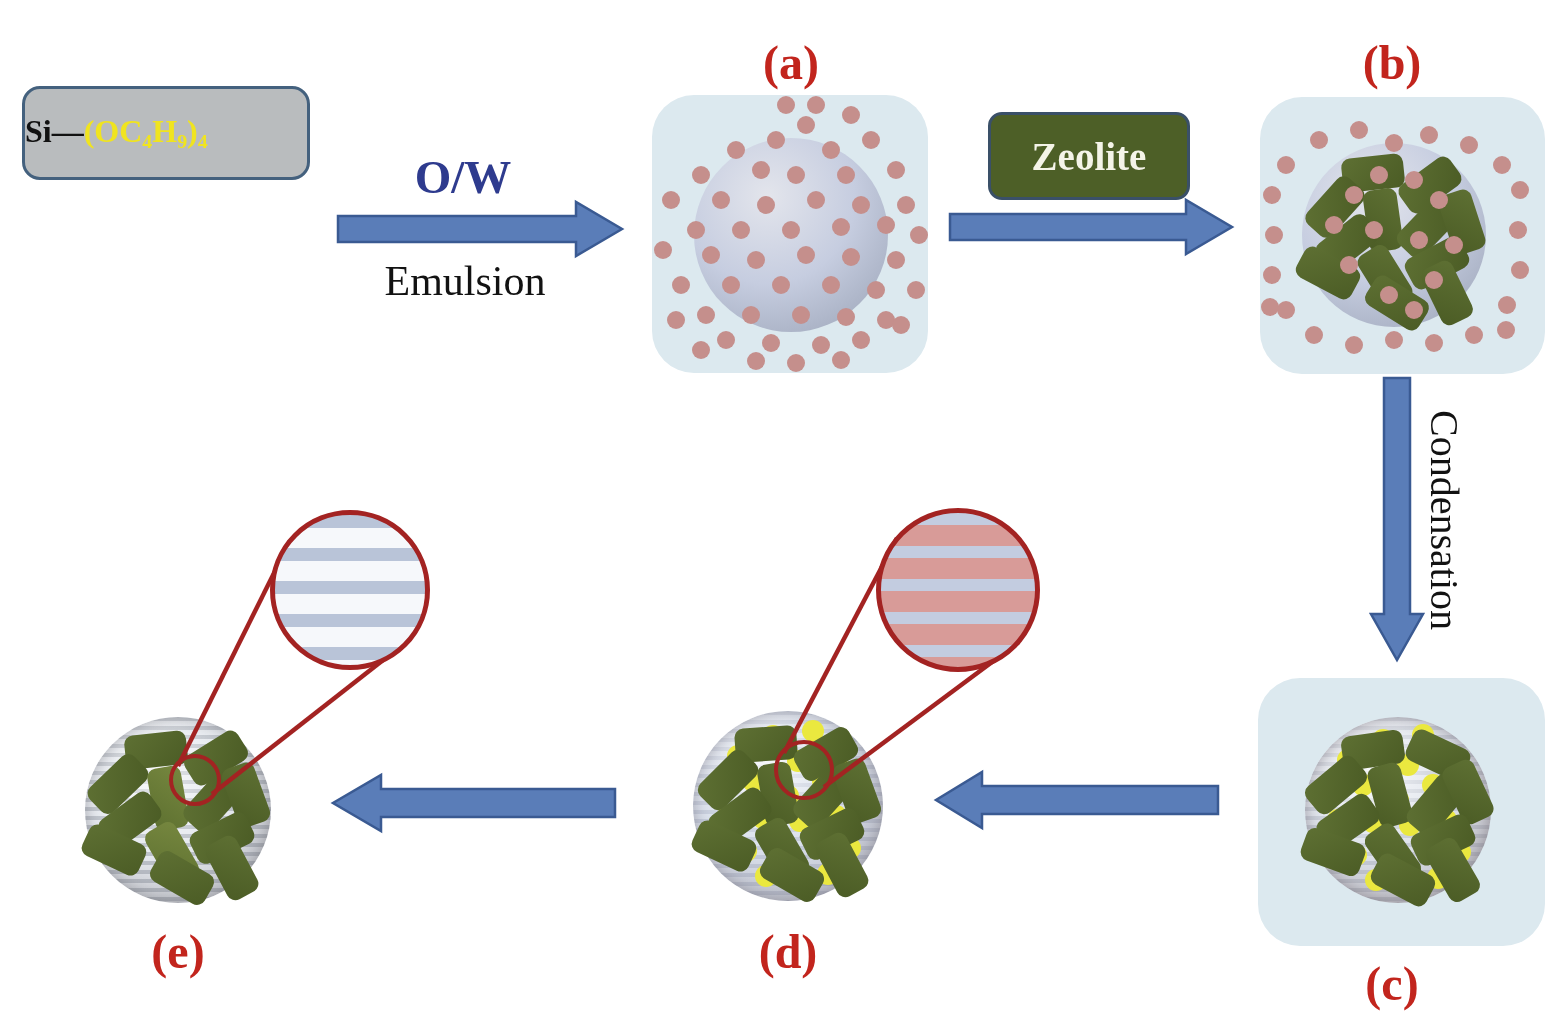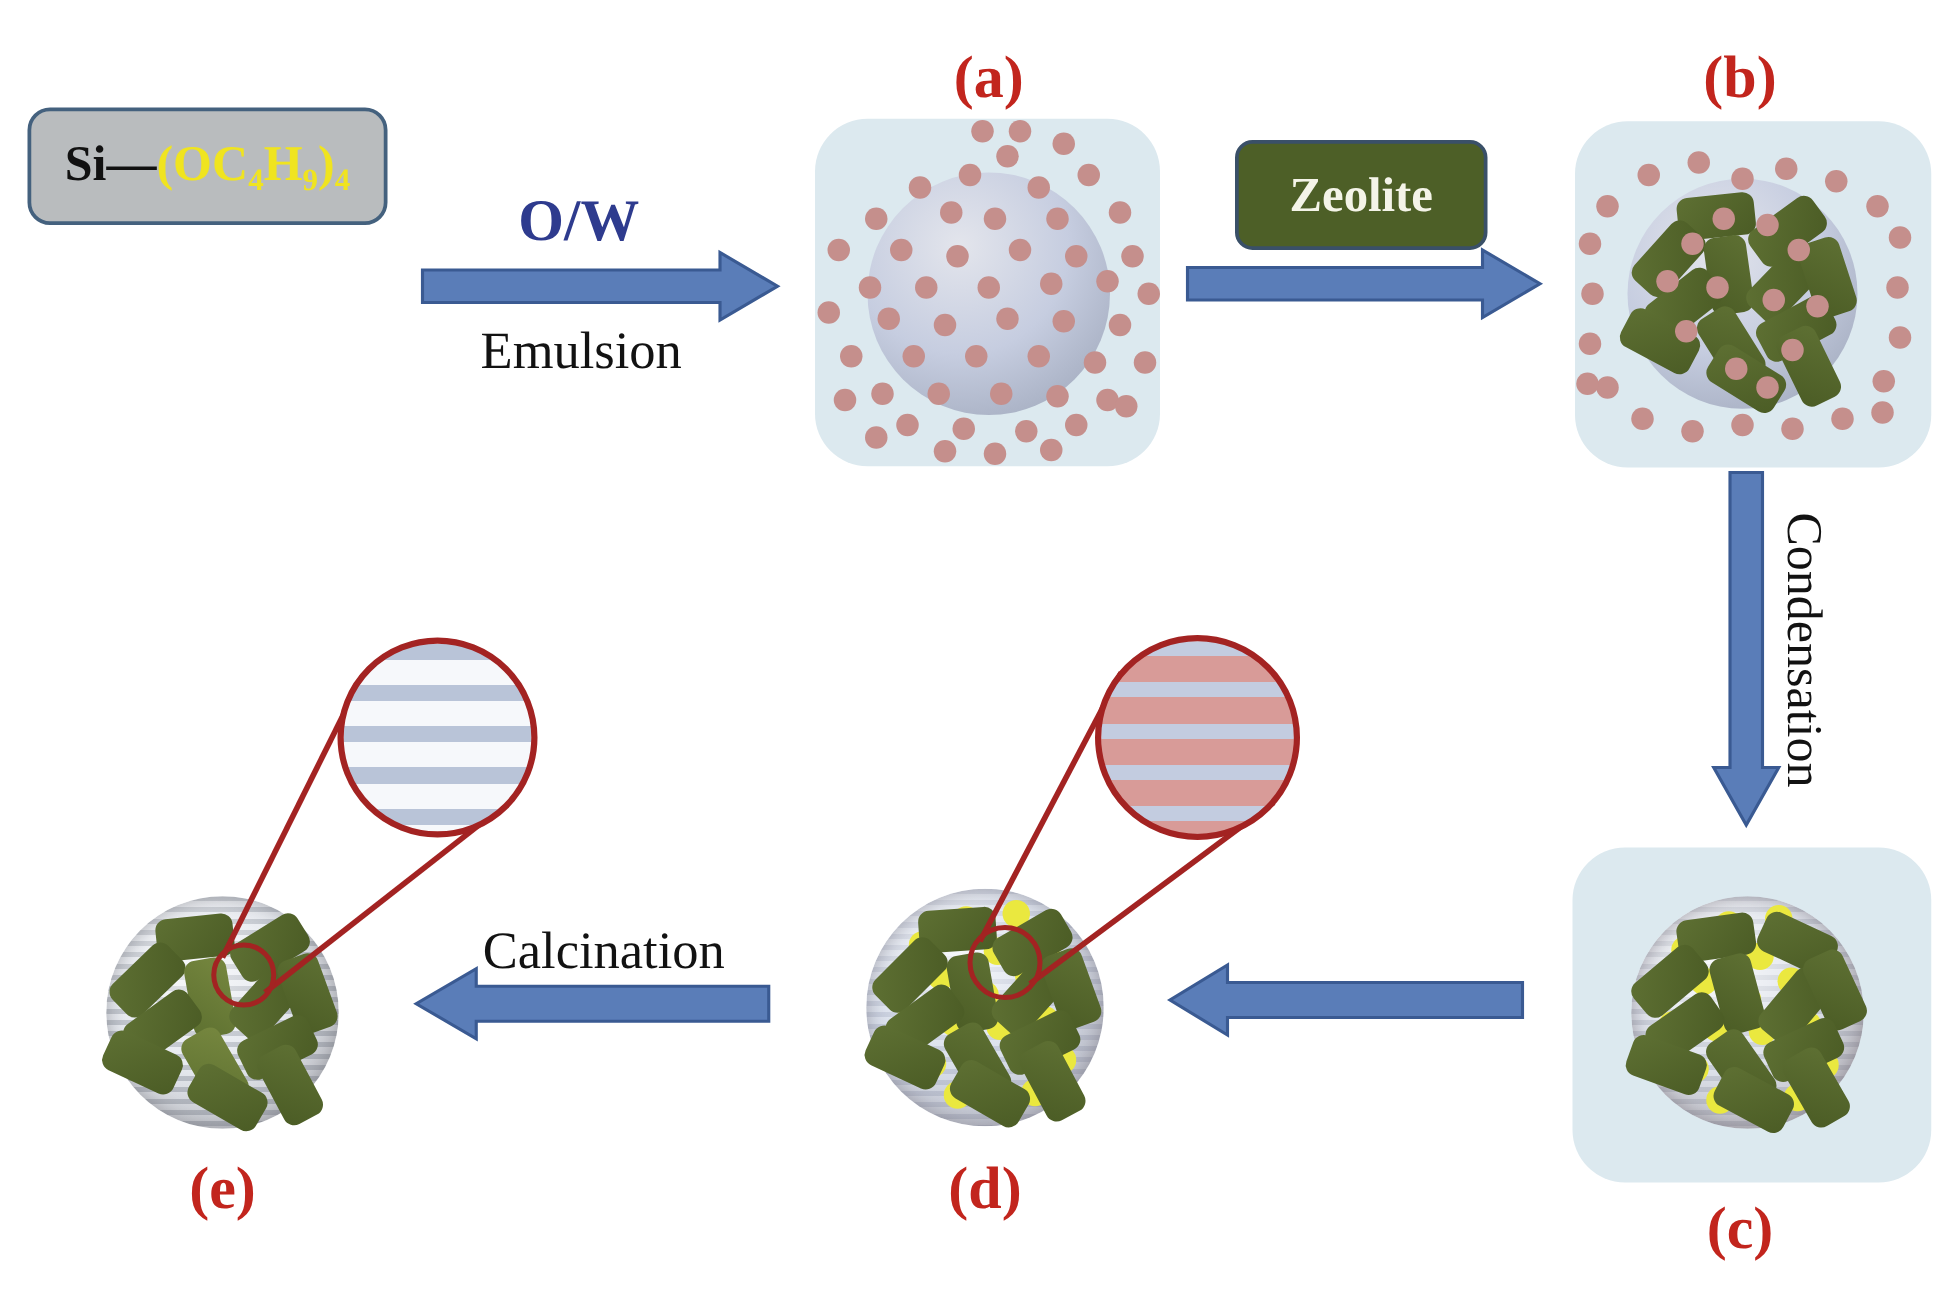--- a/index.html
+++ b/index.html
@@ -12,21 +12,21 @@
   html,body{margin:0;padding:0;background:#fff;}
   .canvas{position:relative;width:1565px;height:1033px;background:#fff;overflow:hidden;
           font-family:"Liberation Serif","DejaVu Serif",serif;}
   
   .panel{position:absolute;background:var(--panel-bg);border-radius:42px;z-index:1;}
   #panel-a{left:652px;top:95px;width:276px;height:278px;}
   #panel-b{left:1260px;top:97px;width:285px;height:277px;}
   #panel-c{left:1258px;top:678px;width:287px;height:268px;}
   
   .reagent{position:absolute;border:3px solid var(--border-slate);display:flex;align-items:center;
-           justify-content:center;font-weight:bold;font-size:40px;color:#111;z-index:2;white-space:nowrap;}
+           justify-content:flex-start;font-weight:bold;font-size:32px;color:#111;z-index:2;white-space:nowrap;}
   #reagent-si{left:22px;top:86px;width:282px;height:88px;background:var(--box-gray);border-radius:18px;}
   #reagent-ctab{left:46px;top:191px;width:238px;height:85px;background:var(--box-pink);border-radius:20px;}
   #reagent-h2o{left:72px;top:291px;width:180px;height:85px;background:var(--box-blue);
                border-color:#4a7ba6;border-radius:20px;color:var(--h2o-blue);}
   .reagent .hl{color:var(--formula-yellow);}
   .reagent .sub{font-size:0.62em;vertical-align:-0.32em;}
   .reagent .hl.sub,.reagent .sub.hl{color:var(--formula-yellow);}
   
   .sphere-group{position:absolute;width:0;height:0;z-index:2;}
   #g-a{left:791px;top:235px;} #g-b{left:1394px;top:235px;} #g-c{left:1398px;top:810px;}
@@ -304,21 +304,20 @@
   <div class="mag" id="mag-e"></div>
   <div class="ring" id="ring-d"></div>
   <div class="ring" id="ring-e"></div>
 
   <div class="step-text" id="t-ow">O/W</div>
   <div class="step-text" id="t-emulsion">Emulsion</div>
   <div class="pill" id="pill-zeolite">
     <span>Zeolite</span>
   </div>
   <div class="step-text" id="t-condensation">Condensation</div>
-  <div class="step-text" id="t-calcination">Calcination</div>
 
   <div class="fig-label" id="label-a">(a)</div>
   <div class="fig-label" id="label-b">(b)</div>
   <div class="fig-label" id="label-c">(c)</div>
   <div class="fig-label" id="label-d">(d)</div>
   <div class="fig-label" id="label-e">(e)</div>
 
 </div>
 
 </body></html>

